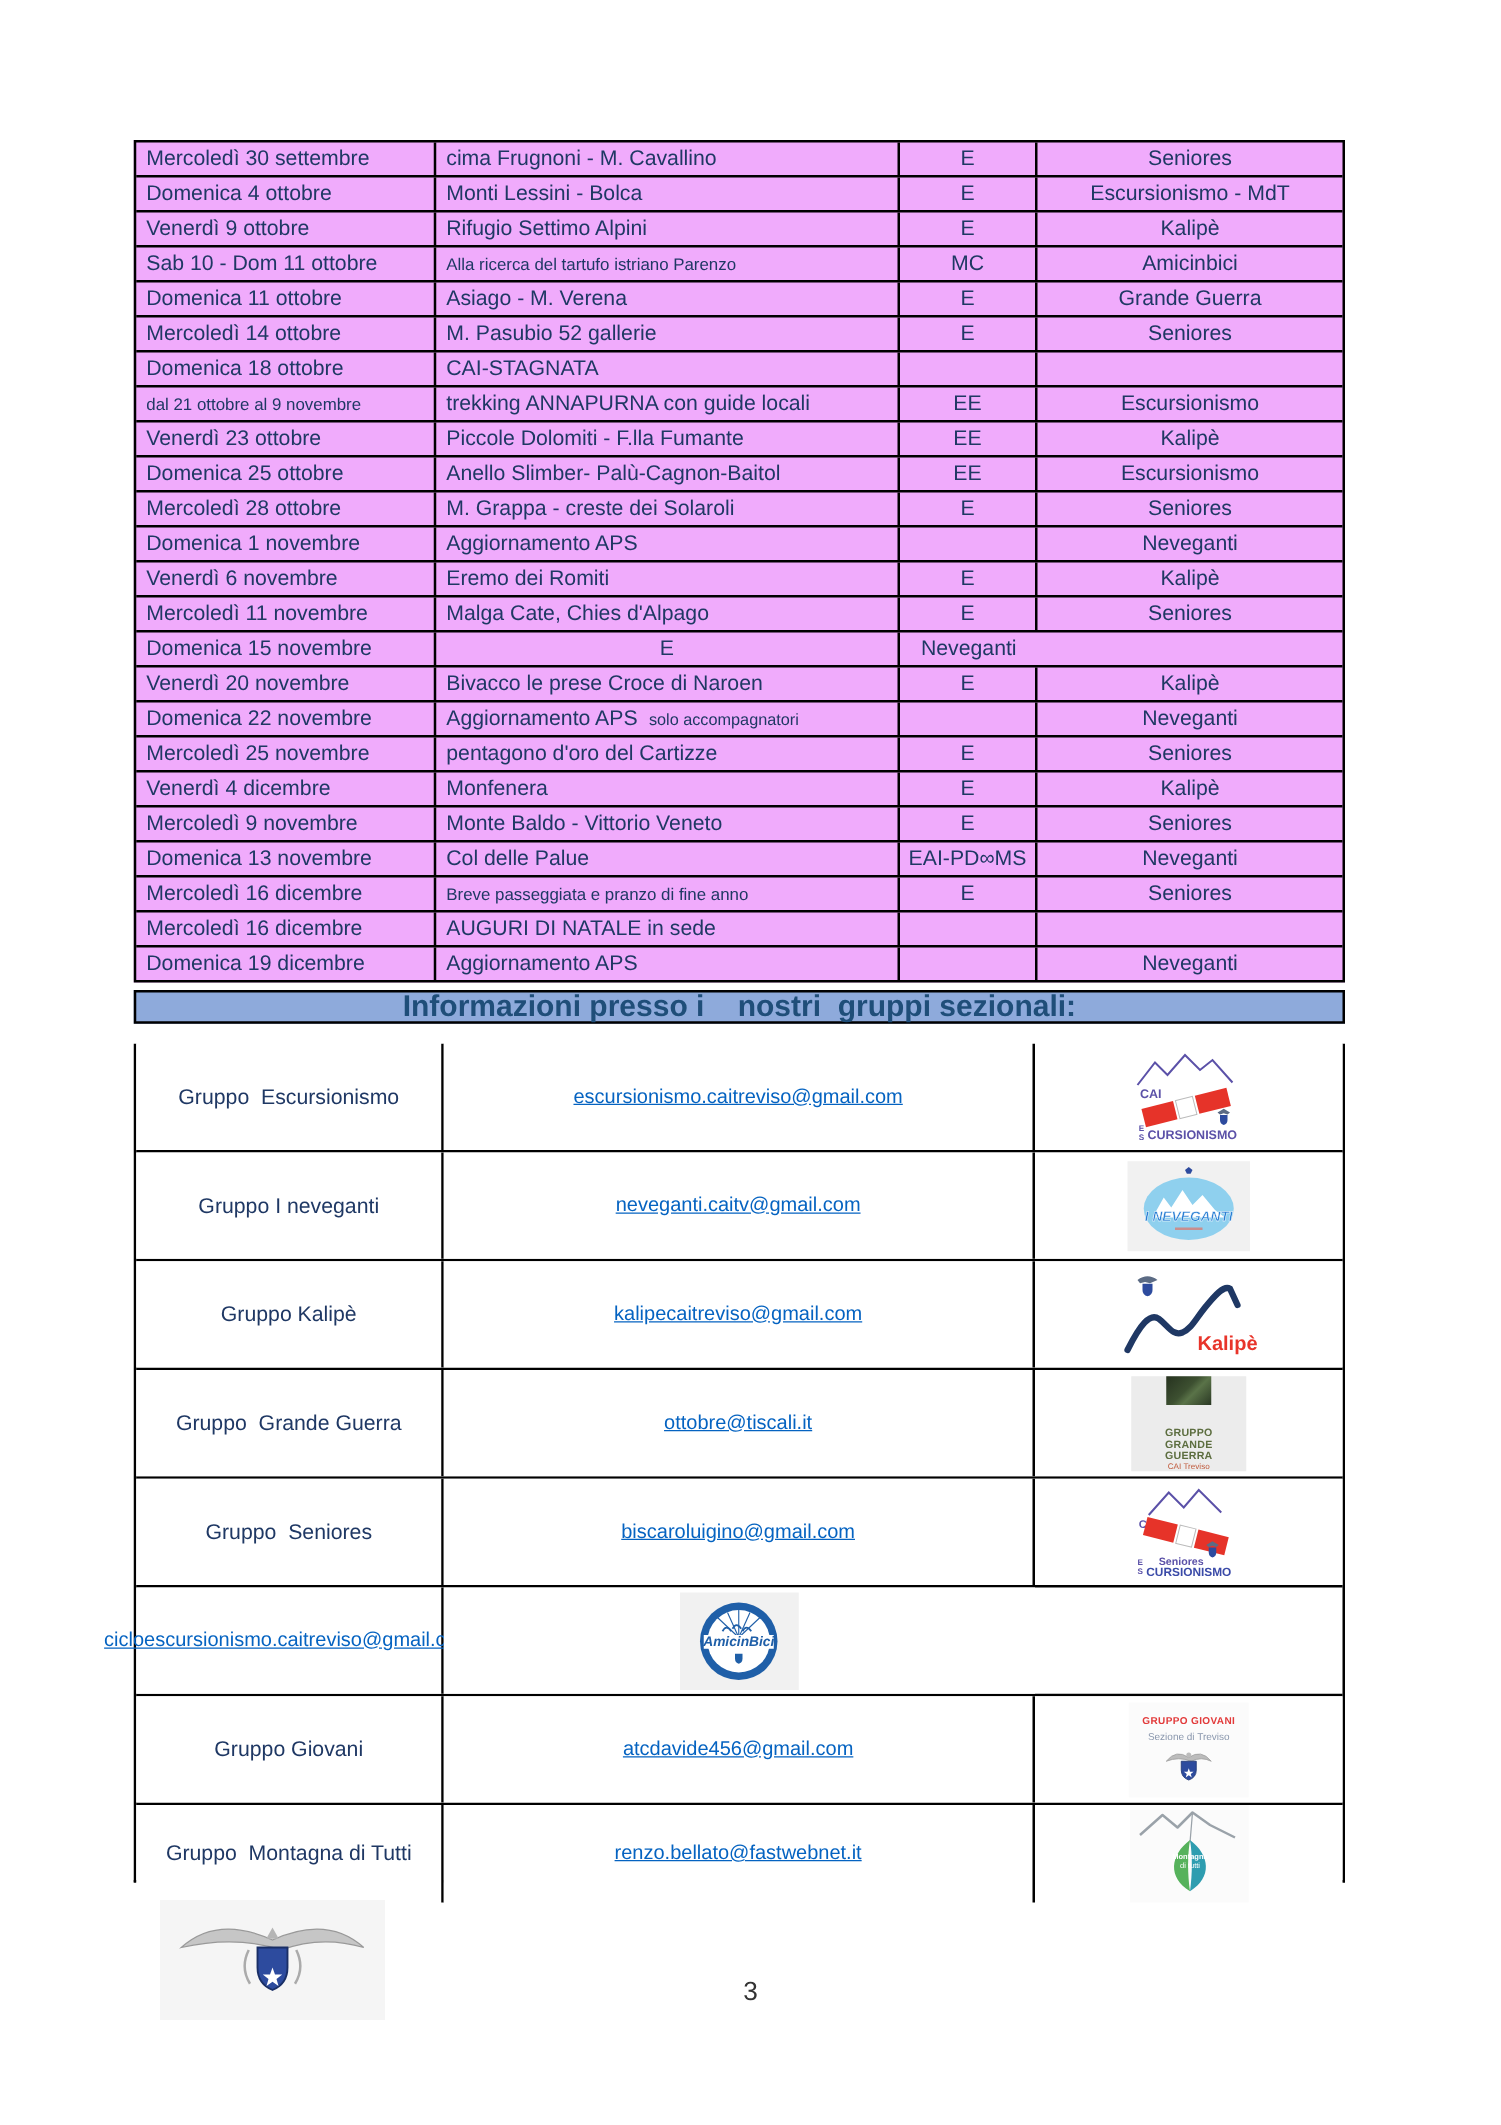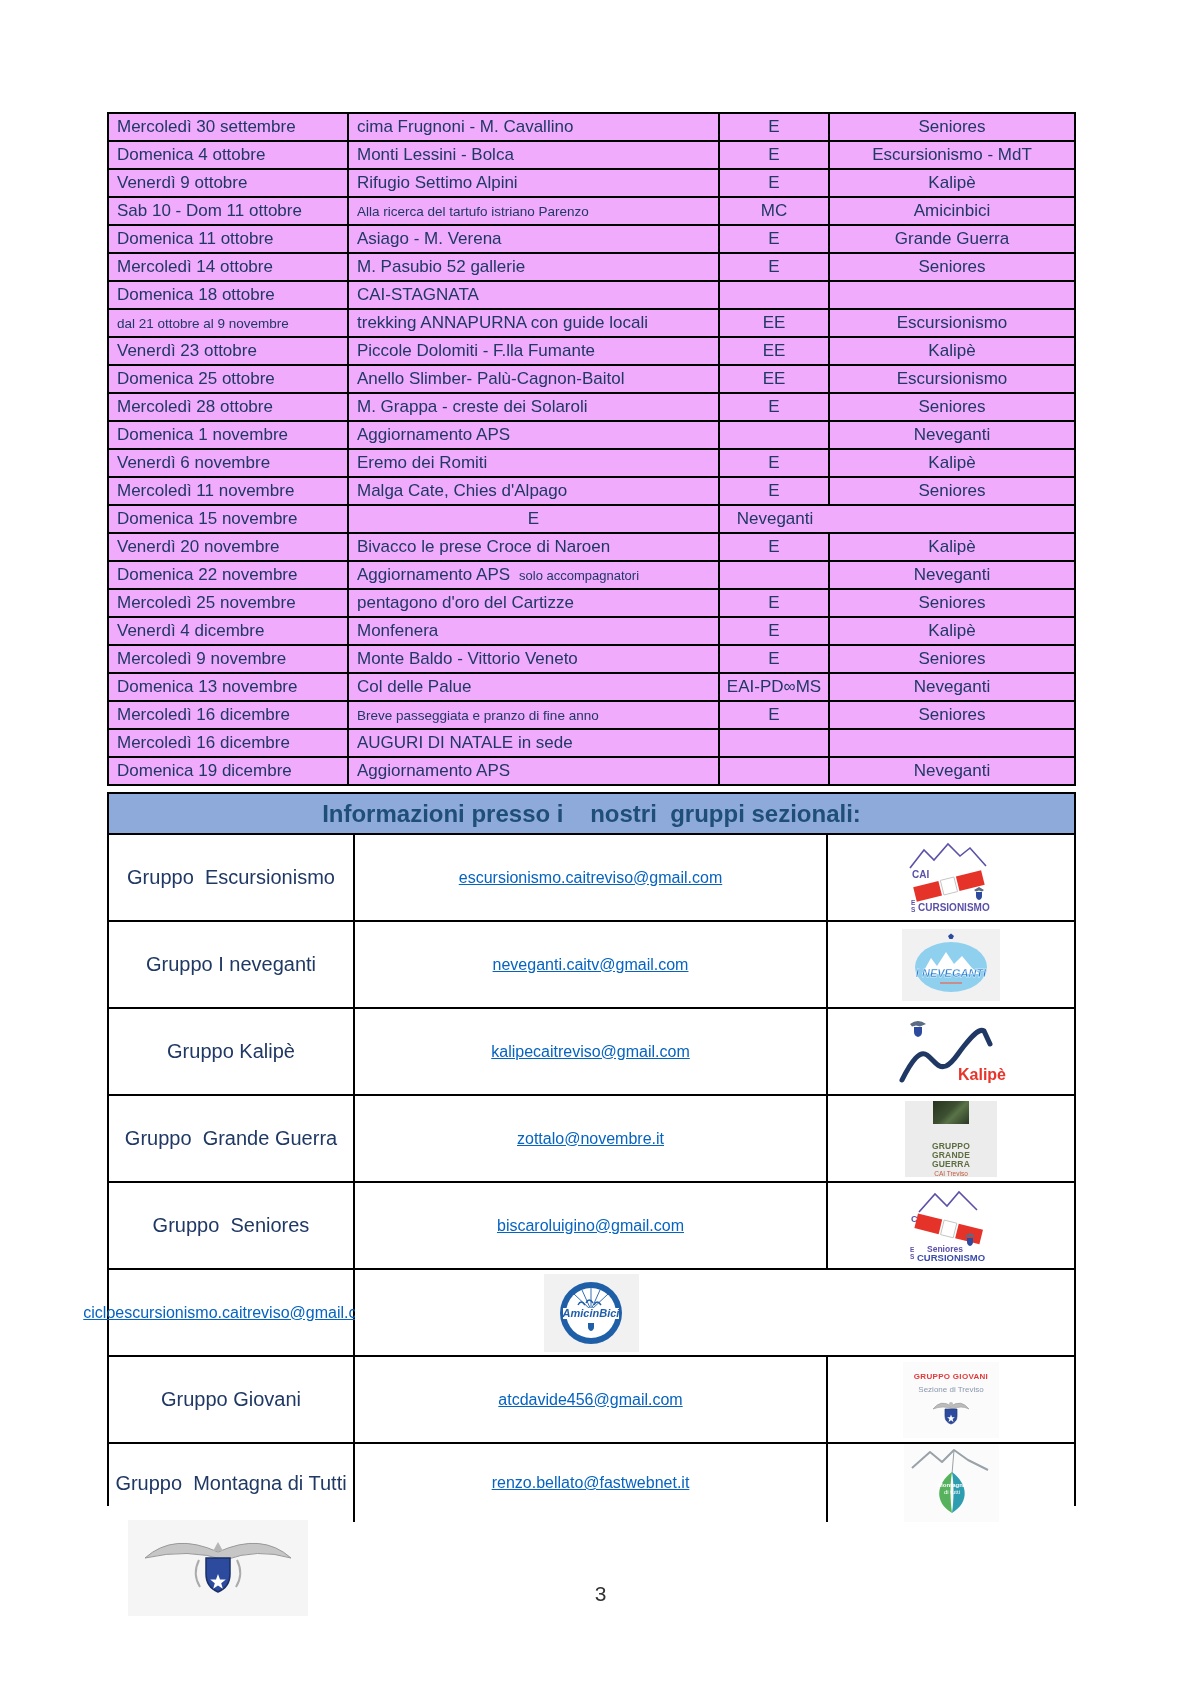--- a/index.html
+++ b/index.html
@@ -9,28 +9,28 @@
   .sched{position:absolute;left:107px;top:112px;width:969px;border:2px solid #000;box-sizing:border-box;background:#f0abfc;}
   .r{display:grid;grid-template-columns:240px 371px 110px 1fr;height:28px;border-bottom:2px solid #000;box-sizing:border-box;}
   .r:last-child{border-bottom:none;height:26px;}
   .c{display:flex;align-items:center;color:#1f3864;font-size:17px;box-sizing:border-box;overflow:hidden;white-space:nowrap;}
   .c.d,.c.e{padding-left:8px;border-right:2px solid #000;}
   .c.f{justify-content:center;border-right:2px solid #000;}
   .c.g{justify-content:center;}
   .sm{font-size:13.5px;}
   .note{font-size:13px;margin-left:9px;}
   
-  .bar{position:absolute;left:107px;top:792px;width:969px;height:43px;background:#8eaadb;border:2px solid #000;box-sizing:border-box;display:flex;align-items:center;justify-content:center;color:#1f4e79;font-size:24px;font-weight:bold;}
+  .bar{position:absolute;left:107px;top:792px;width:969px;height:27px;background:#8eaadb;border:2px solid #000;box-sizing:border-box;display:flex;align-items:center;justify-content:center;color:#1f4e79;font-size:24px;font-weight:bold;}
   .pre{white-space:pre;}
   
   .groups{position:absolute;left:107px;top:835px;width:969px;border:2px solid #000;border-top:none;box-sizing:border-box;background:#fff;}
   .gr{display:grid;grid-template-columns:246px 473px 1fr;height:87px;border-bottom:2px solid #000;box-sizing:border-box;}
   .gr:last-child{border-bottom:none;height:60px;}
   .gc{display:flex;align-items:center;justify-content:center;box-sizing:border-box;background:#fff;}
-  .gc.n{border-right:2px solid #000;color:#1f3864;font-size:20px;}
+  .gc.n{border-right:2px solid #000;color:#1f3864;font-size:17px;}
   .gc.m{border-right:2px solid #000;}
   a.email{color:#0563c1;font-size:16px;text-decoration:underline;cursor:pointer;}
   .graybg{background:#f1f1f1;display:flex;align-items:center;justify-content:center;}
   
   .gg{width:92px;height:76px;background:#ececec;display:flex;flex-direction:column;align-items:center;justify-content:center;}
   .gg-photo{width:36px;height:27px;background:linear-gradient(135deg,#26321f 0%,#3d5031 45%,#5a7348 60%,#2a3824 100%);}
   .gg-text{font-size:8.5px;font-weight:bold;color:#5d6e40;white-space:pre-line;text-align:center;line-height:9px;margin-top:18px;letter-spacing:.2px;}
   .gg-sub{font-size:6.5px;color:#c05a3c;margin-top:1px;}
   
   .gv{width:96px;height:76px;background:#fbfbfb;display:flex;flex-direction:column;align-items:center;justify-content:center;}
@@ -260,21 +260,21 @@
           <text x="62" y="64" font-size="16" font-weight="bold" fill="#e8342a">Kalipè</text>
         </svg>
       </div>
     </div>
 
     <div class="gr">
       <div class="gc n">
           <span class="pre">Gruppo  Grande Guerra</span>
         </div>
       <div class="gc m">
-          <a class="email">zottalo@novembre.it</a>
+          <a class="email">ottobre@tiscali.it</a>
         </div>
       <div class="gc">
         <div class="gg">
           <div class="gg-photo"></div>
           <div class="gg-text">GRUPPO
 GRANDE
 GUERRA</div>
           <div class="gg-sub">CAI Treviso</div>
         </div>
       </div>

